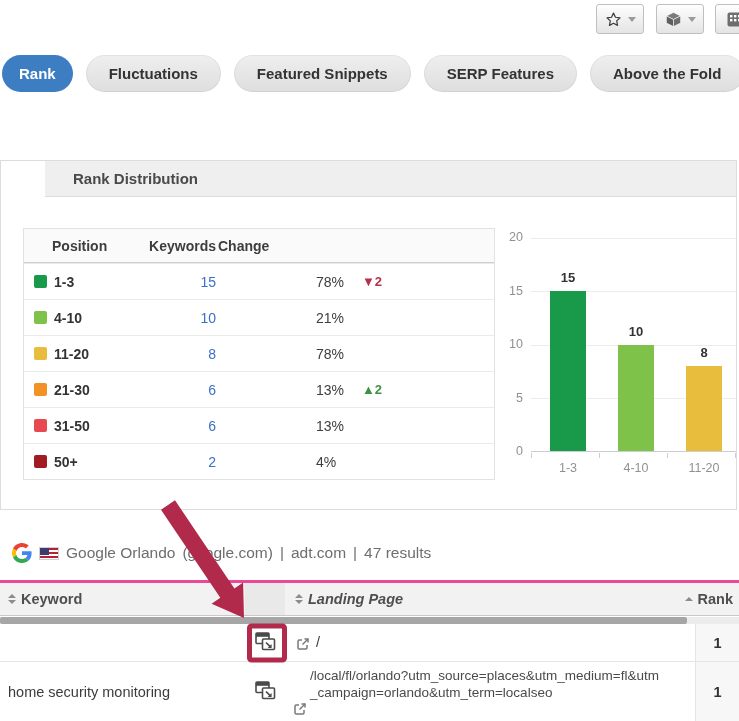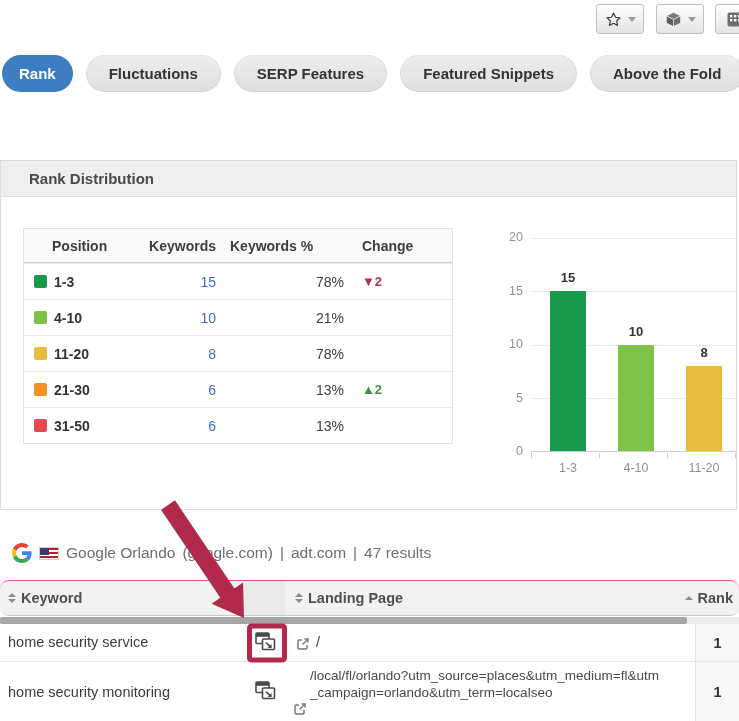--- a/index.html
+++ b/index.html
@@ -17,23 +17,23 @@
   .tbtn { position: absolute; top: 4px; height: 30px; border: 1px solid #bfbfbf; border-radius: 3px; background: linear-gradient(#fefefe, #e4e4e4); display: flex; align-items: center; justify-content: center; gap: 6px; cursor: pointer; }
   .caret { width: 0; height: 0; border-left: 4px solid transparent; border-right: 4px solid transparent; border-top: 5px solid #9a9a9a; }
 
   
   .tabs { position: absolute; top: 55px; left: 2px; display: flex; gap: 13px; width: 860px; }
   .tab { height: 37px; border-radius: 19px; padding: 11px 23px; display: flex; align-items: center; font-weight: 700; font-size: 15px; color: #333; background: linear-gradient(#efefef, #dedede); box-shadow: inset 0 0 0 1px rgba(0,0,0,.05); cursor: pointer; white-space: nowrap; }
   .tab.active { background: #3d7dc2; color: #fff; box-shadow: none; padding: 0 17px; }
 
   
   .panel { position: absolute; top: 160px; left: 0; width: 737px; height: 350px; border: 1px solid #dcdcdc; background: #fff; overflow: hidden; }
-  .panel-head { height: 36px; background: #efefef; border-bottom: 1px solid #dcdcdc; display: flex; align-items: center; padding-left: 28px; font-weight: 700; font-size: 15px; color: #4a4a4a; }
-
-  .dist { position: absolute; top: 67px; left: 22px; width: 430px; border: 1px solid #e2e2e2; font-size: 14px; }
+  .panel-head { height: 36px; background: #efefef; border-bottom: 1px solid #dcdcdc; display: flex; align-items: center; padding-left: 28px; font-weight: 700; font-size: 15px; color: #4a4a4a; margin-left: 44px; }
+
+  .dist { position: absolute; top: 67px; left: 22px; width: 472px; border: 1px solid #e2e2e2; font-size: 14px; }
   .drow { display: grid; grid-template-columns: 20px 90px 72px 92px 52px 1fr; align-items: center; height: 36px; padding: 0 6px 0 10px; border-top: 1px solid #eaeaea; }
   .drow.dhead { grid-template-columns: 110px 72px 144px 1fr; height: 34px; background: #fafafa; border-top: none; border-bottom: 1px solid #cfcfcf; font-weight: 700; color: #3d3d3d; }
   .dhead .h-pos { padding-left: 18px; }
   .dhead .h-kw { text-align: right; }
   .dhead .h-kwp { padding-left: 14px; }
   .dhead .h-chg { padding-left: 2px; }
   .swatch { width: 13px; height: 13px; border-radius: 2px; }
   .range { font-weight: 700; color: #333; }
   .kcount { text-align: right; color: #3b6fc9; cursor: pointer; }
   .barcell { padding-left: 6px; }
@@ -51,21 +51,21 @@
   .cbar .vlabel { position: absolute; top: -21px; left: 0; width: 100%; text-align: center; font-size: 13px; font-weight: 600; color: #333; }
   .xtick { position: absolute; top: 215px; width: 1px; height: 5px; background: #c9ced2; }
   .xlabel { position: absolute; top: 223px; width: 60px; text-align: center; font-size: 12.5px; color: #919191; }
 
   
   .gline { position: absolute; top: 543px; left: 12px; display: flex; align-items: center; gap: 7px; font-size: 15.5px; color: #6e6e6e; }
   .flag { position: relative; width: 20px; height: 13px; border: 1px solid #d0d0d0; background: repeating-linear-gradient(to bottom, #b22234 0 2px, #fff 2px 4px); }
   .flag::after { content:""; position: absolute; left: 0; top: 0; width: 9px; height: 7px; background: #3c3b6e; }
 
   
-  .ktable-head { position: absolute; top: 580px; left: 0; width: 739px; height: 36px; background: #f2f2f2; border-top: 1px solid #ec4899; border-bottom: 1px solid #c9c9c9; font-size: 14.5px; font-weight: 700; color: #4f4f4f; border-radius: 9px; }
+  .ktable-head { position: absolute; top: 580px; left: 0; width: 739px; height: 36px; background: #f2f2f2; border-top: 3px solid #ec4899; border-bottom: 1px solid #c9c9c9; font-size: 14.5px; font-weight: 700; color: #4f4f4f; }
   .khcell { position: absolute; top: 0; height: 100%; display: flex; align-items: center; gap: 5px; cursor: pointer; }
   .icon-col-shade { position: absolute; left: 245px; top: 0; width: 40px; height: 100%; background: #e9e9e9; }
   .sort-both { display: inline-flex; flex-direction: column; gap: 2px; }
   .sort-both i, .sort-asc i { display: block; width: 0; height: 0; border-left: 4px solid transparent; border-right: 4px solid transparent; }
   .tri-up { border-bottom: 4px solid #8c8c8c; } .tri-down { border-top: 4px solid #8c8c8c; }
   .hscroll { position: absolute; top: 617px; left: 0; width: 739px; height: 7px; background: #ececec; }
   .hscroll .thumb { position: absolute; left: 0; top: 0; height: 100%; width: 93%; background: #a6a6a6; border-radius: 2px; }
   .krow { position: absolute; left: 0; width: 739px; border-bottom: 1px solid #e5e5e5; font-size: 14.5px; color: #3c3c3c; }
   .kword { position: absolute; left: 8px; }
   .rankcell { position: absolute; right: 0; top: 0; bottom: 0; width: 44px; background: #f7f7f7; border-left: 1px solid #e5e5e5; display: flex; align-items: center; justify-content: center; font-weight: 700; color: #333; }
@@ -109,34 +109,33 @@
             <rect x="11" y="7" width="2.4" height="2.4"></rect>
             <rect x="15" y="7" width="2.4" height="2.4"></rect>
         </g>
       </svg>
     </div>
   </div>
 
   <div class="tabs">
     <div class="tab active">Rank</div>
     <div class="tab">Fluctuations</div>
+    <div class="tab">Featured Snippets</div>
     <div class="tab">SERP Features</div>
-    <div class="tab">Featured Snippets</div>
     <div class="tab">Above the Fold</div>
 
   </div>
 
   <div class="panel">
     <div class="panel-head">Rank Distribution</div>
 
     <div class="dist">
       <div class="drow dhead">
         <span class="h-pos">Position</span>
         <span class="h-kw">Keywords</span>
-        <span class="h-kwp">Keywords %</span>
         <span class="h-chg">Change</span>
       </div>
 
       <div class="drow">
         <span class="swatch" style="background: rgb(24, 154, 74);"></span>
         <span class="range">1-3</span>
         <span class="kcount">15</span>
         <span class="barcell"><span class="bartrack"><span class="barfill" style="width: 32%;"></span></span></span>
         <span class="pct">78%</span>
         <span class="chg down">▼2</span>
@@ -164,20 +163,28 @@
         <span class="barcell"><span class="bartrack"><span class="barfill" style="width: 13%;"></span></span></span>
         <span class="pct">13%</span>
         <span class="chg up">▲2</span>
       </div>
       <div class="drow">
         <span class="swatch" style="background: rgb(232, 72, 79);"></span>
         <span class="range">31-50</span>
         <span class="kcount">6</span>
         <span class="barcell"><span class="bartrack"><span class="barfill" style="width: 13%;"></span></span></span>
         <span class="pct">13%</span>
+        <span class="chg"></span>
+      </div>
+      <div class="drow">
+        <span class="swatch" style="background: rgb(160, 28, 34);"></span>
+        <span class="range">50+</span>
+        <span class="kcount">2</span>
+        <span class="barcell"><span class="bartrack"><span class="barfill" style="width: 4%;"></span></span></span>
+        <span class="pct">4%</span>
         <span class="chg"></span>
       </div>
     </div>
 
     <div class="plot">
       <div class="gridline" style="top:0;"></div>
       <div class="gridline" style="top:25%;"></div>
       <div class="gridline" style="top:50%;"></div>
       <div class="gridline" style="top:75%;"></div>
       <span class="ylabel" style="left:-42px;top:-8px;">20</span>
@@ -224,41 +231,40 @@
 
   <div class="ktable-head">
     <div class="icon-col-shade"></div>
     <div class="khcell" style="left:8px;">
       <span class="sort-both">
           <i class="tri-up"></i>
           <i class="tri-down"></i>
         </span>
       <span>Keyword</span>
     </div>
-    <div class="khcell" style="left:295px;">
+    <div class="khcell" style="left:295px;font-style:italic;">
       <span class="sort-both">
           <i class="tri-up"></i>
           <i class="tri-down"></i>
         </span>
       <span>Landing Page</span>
     </div>
     <div class="khcell" style="right:6px;">
       <span class="sort-asc">
           <i class="tri-up"></i>
         </span>
       <span>Rank</span>
     </div>
   </div>
 
   <div class="hscroll">
       <div class="thumb"></div>
     </div>
 
   <div class="krow" style="top:624px;height:38px;">
-    <span class="kword" style="top:10px;">home security service</span>
     <span class="serp-icon" style="left:255px;top:8px;">
       <svg width="23" height="21" viewBox="0 0 23 21">
         <rect x="1" y="1" width="13" height="10.5" rx="1" fill="#fff" stroke="#4a4a4a" stroke-width="1.6"></rect>
         <path d="M1 1h13v3.8H1z" fill="#4a4a4a"></path>
         <rect x="7.5" y="7" width="12" height="10.5" rx="1" fill="#fff" stroke="#4a4a4a" stroke-width="1.6"></rect>
         <path d="M11 10.5 15.2 14.7" stroke="#4a4a4a" stroke-width="1.7"></path>
         <polygon points="16.6,16.1 12.6,16.1 16.6,12.1" fill="#4a4a4a"></polygon>
       </svg>
     </span>
     <span class="ext-icon" style="left:296px;top:13px;">

